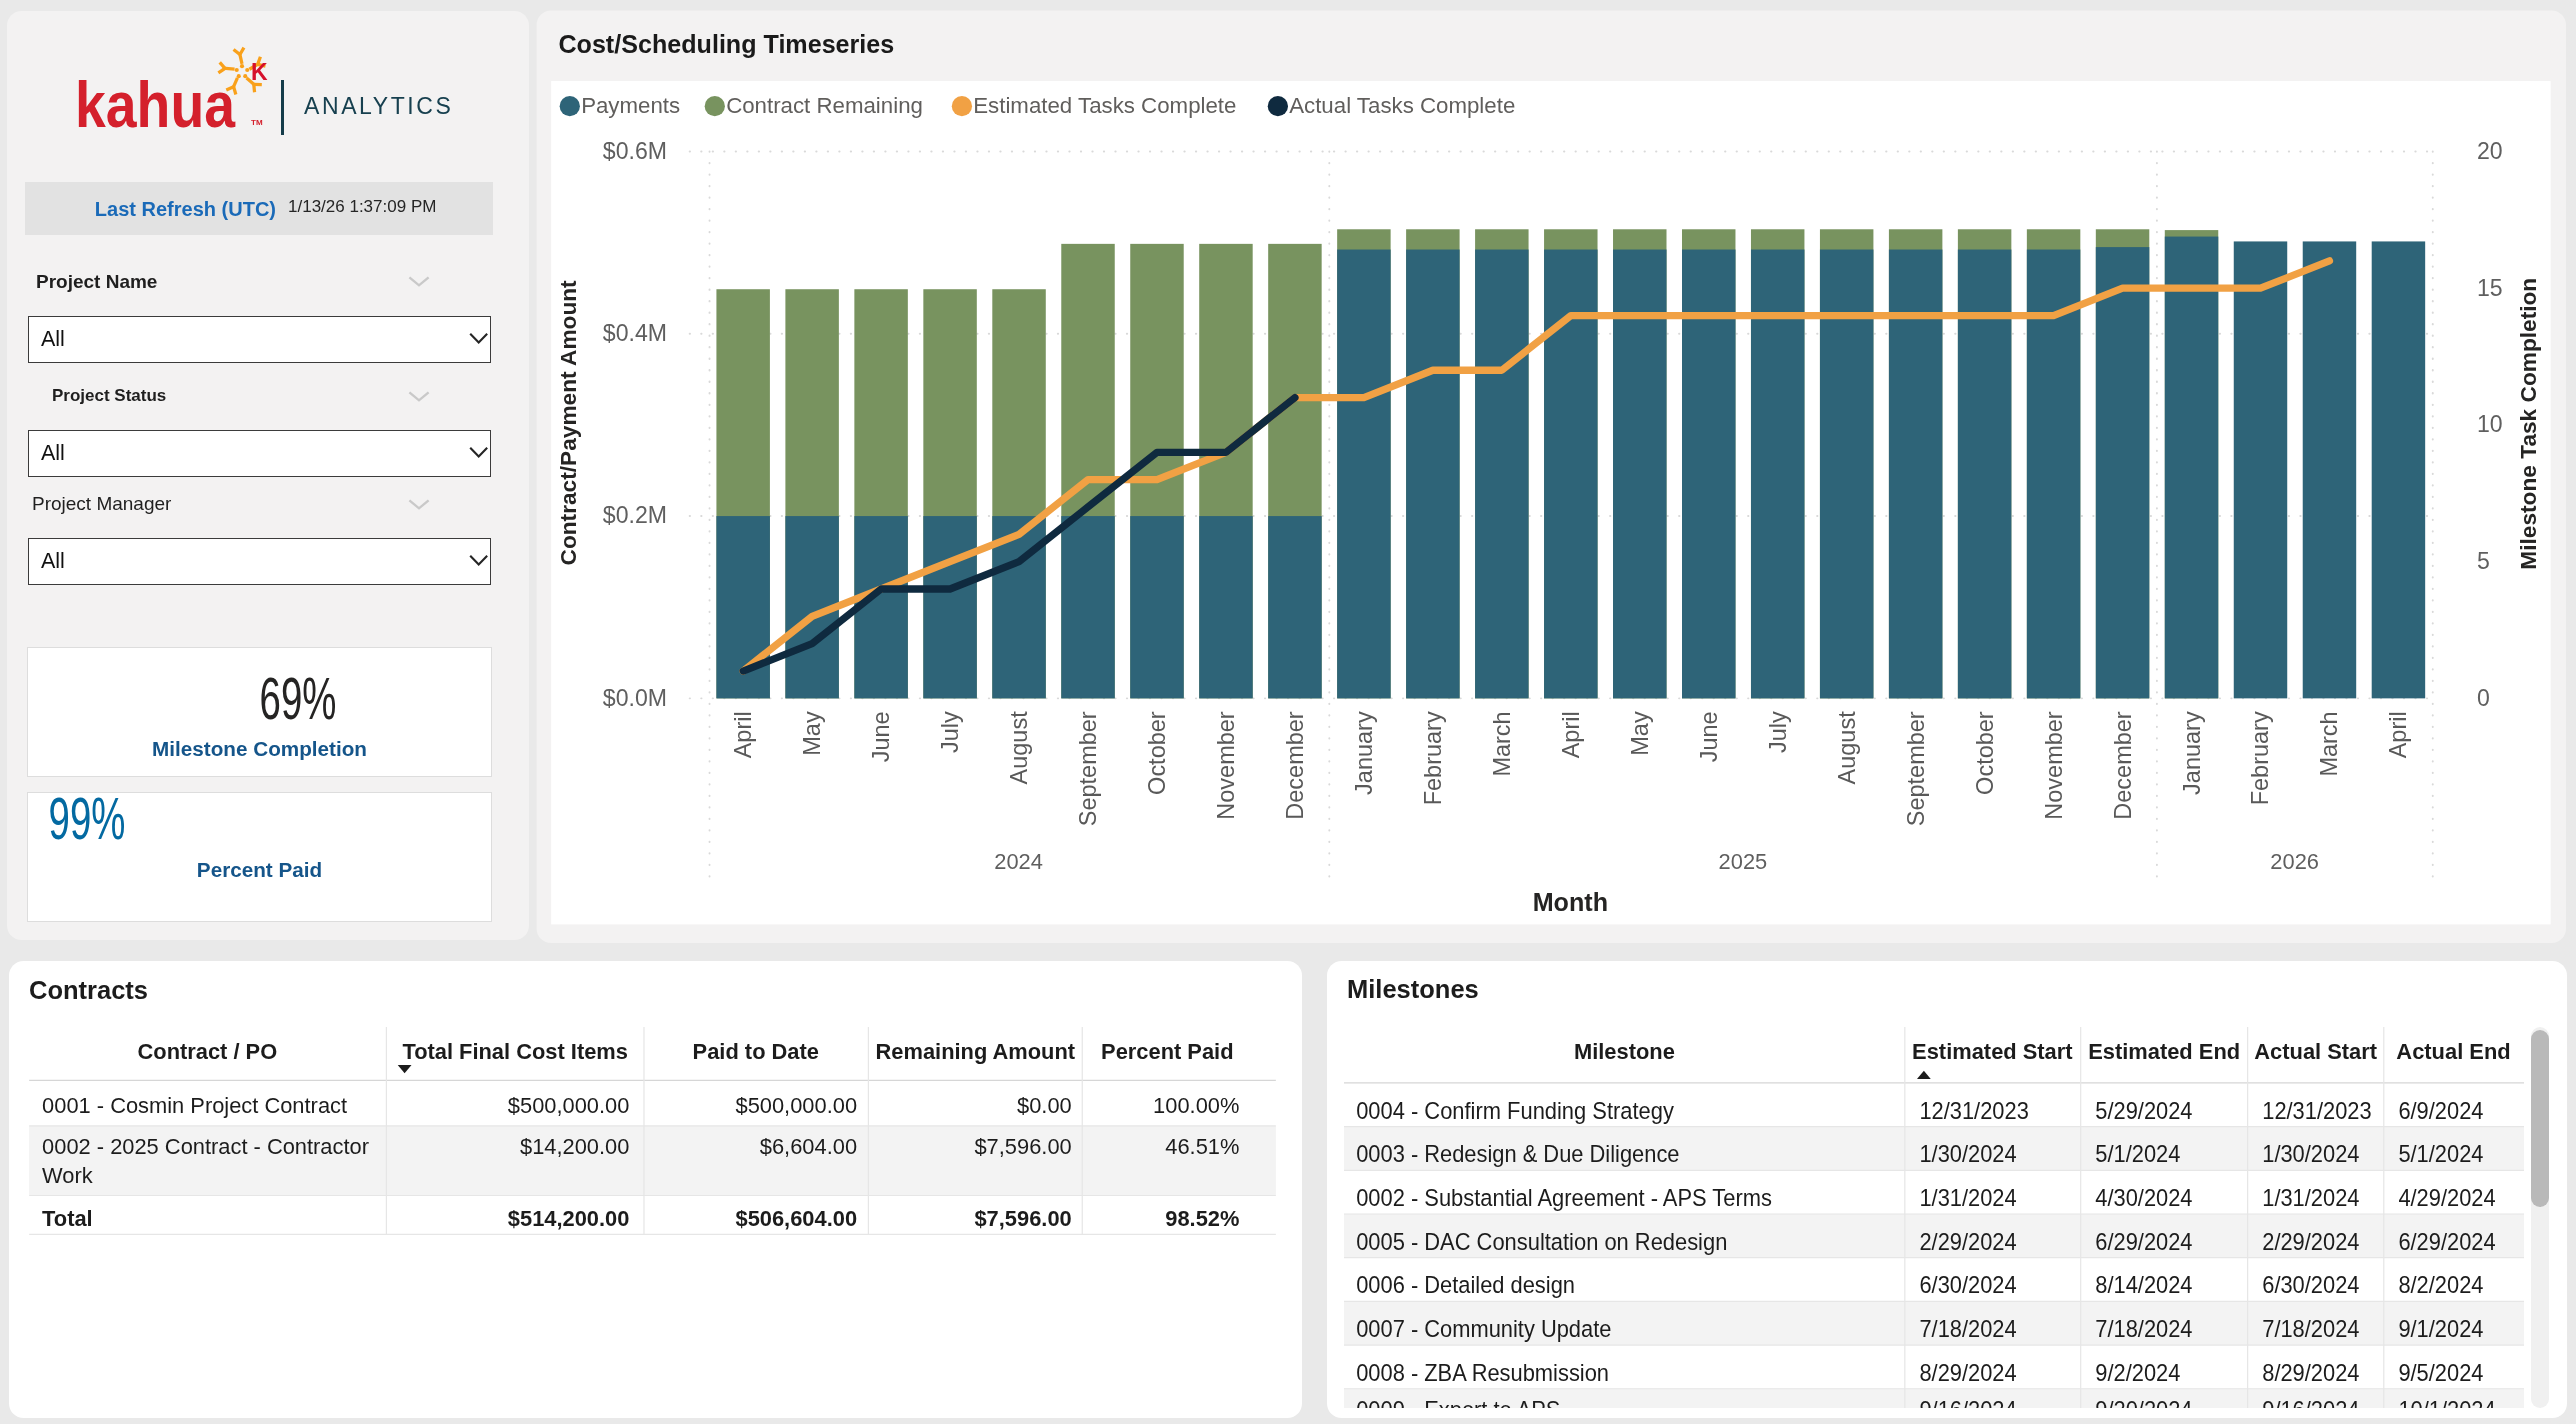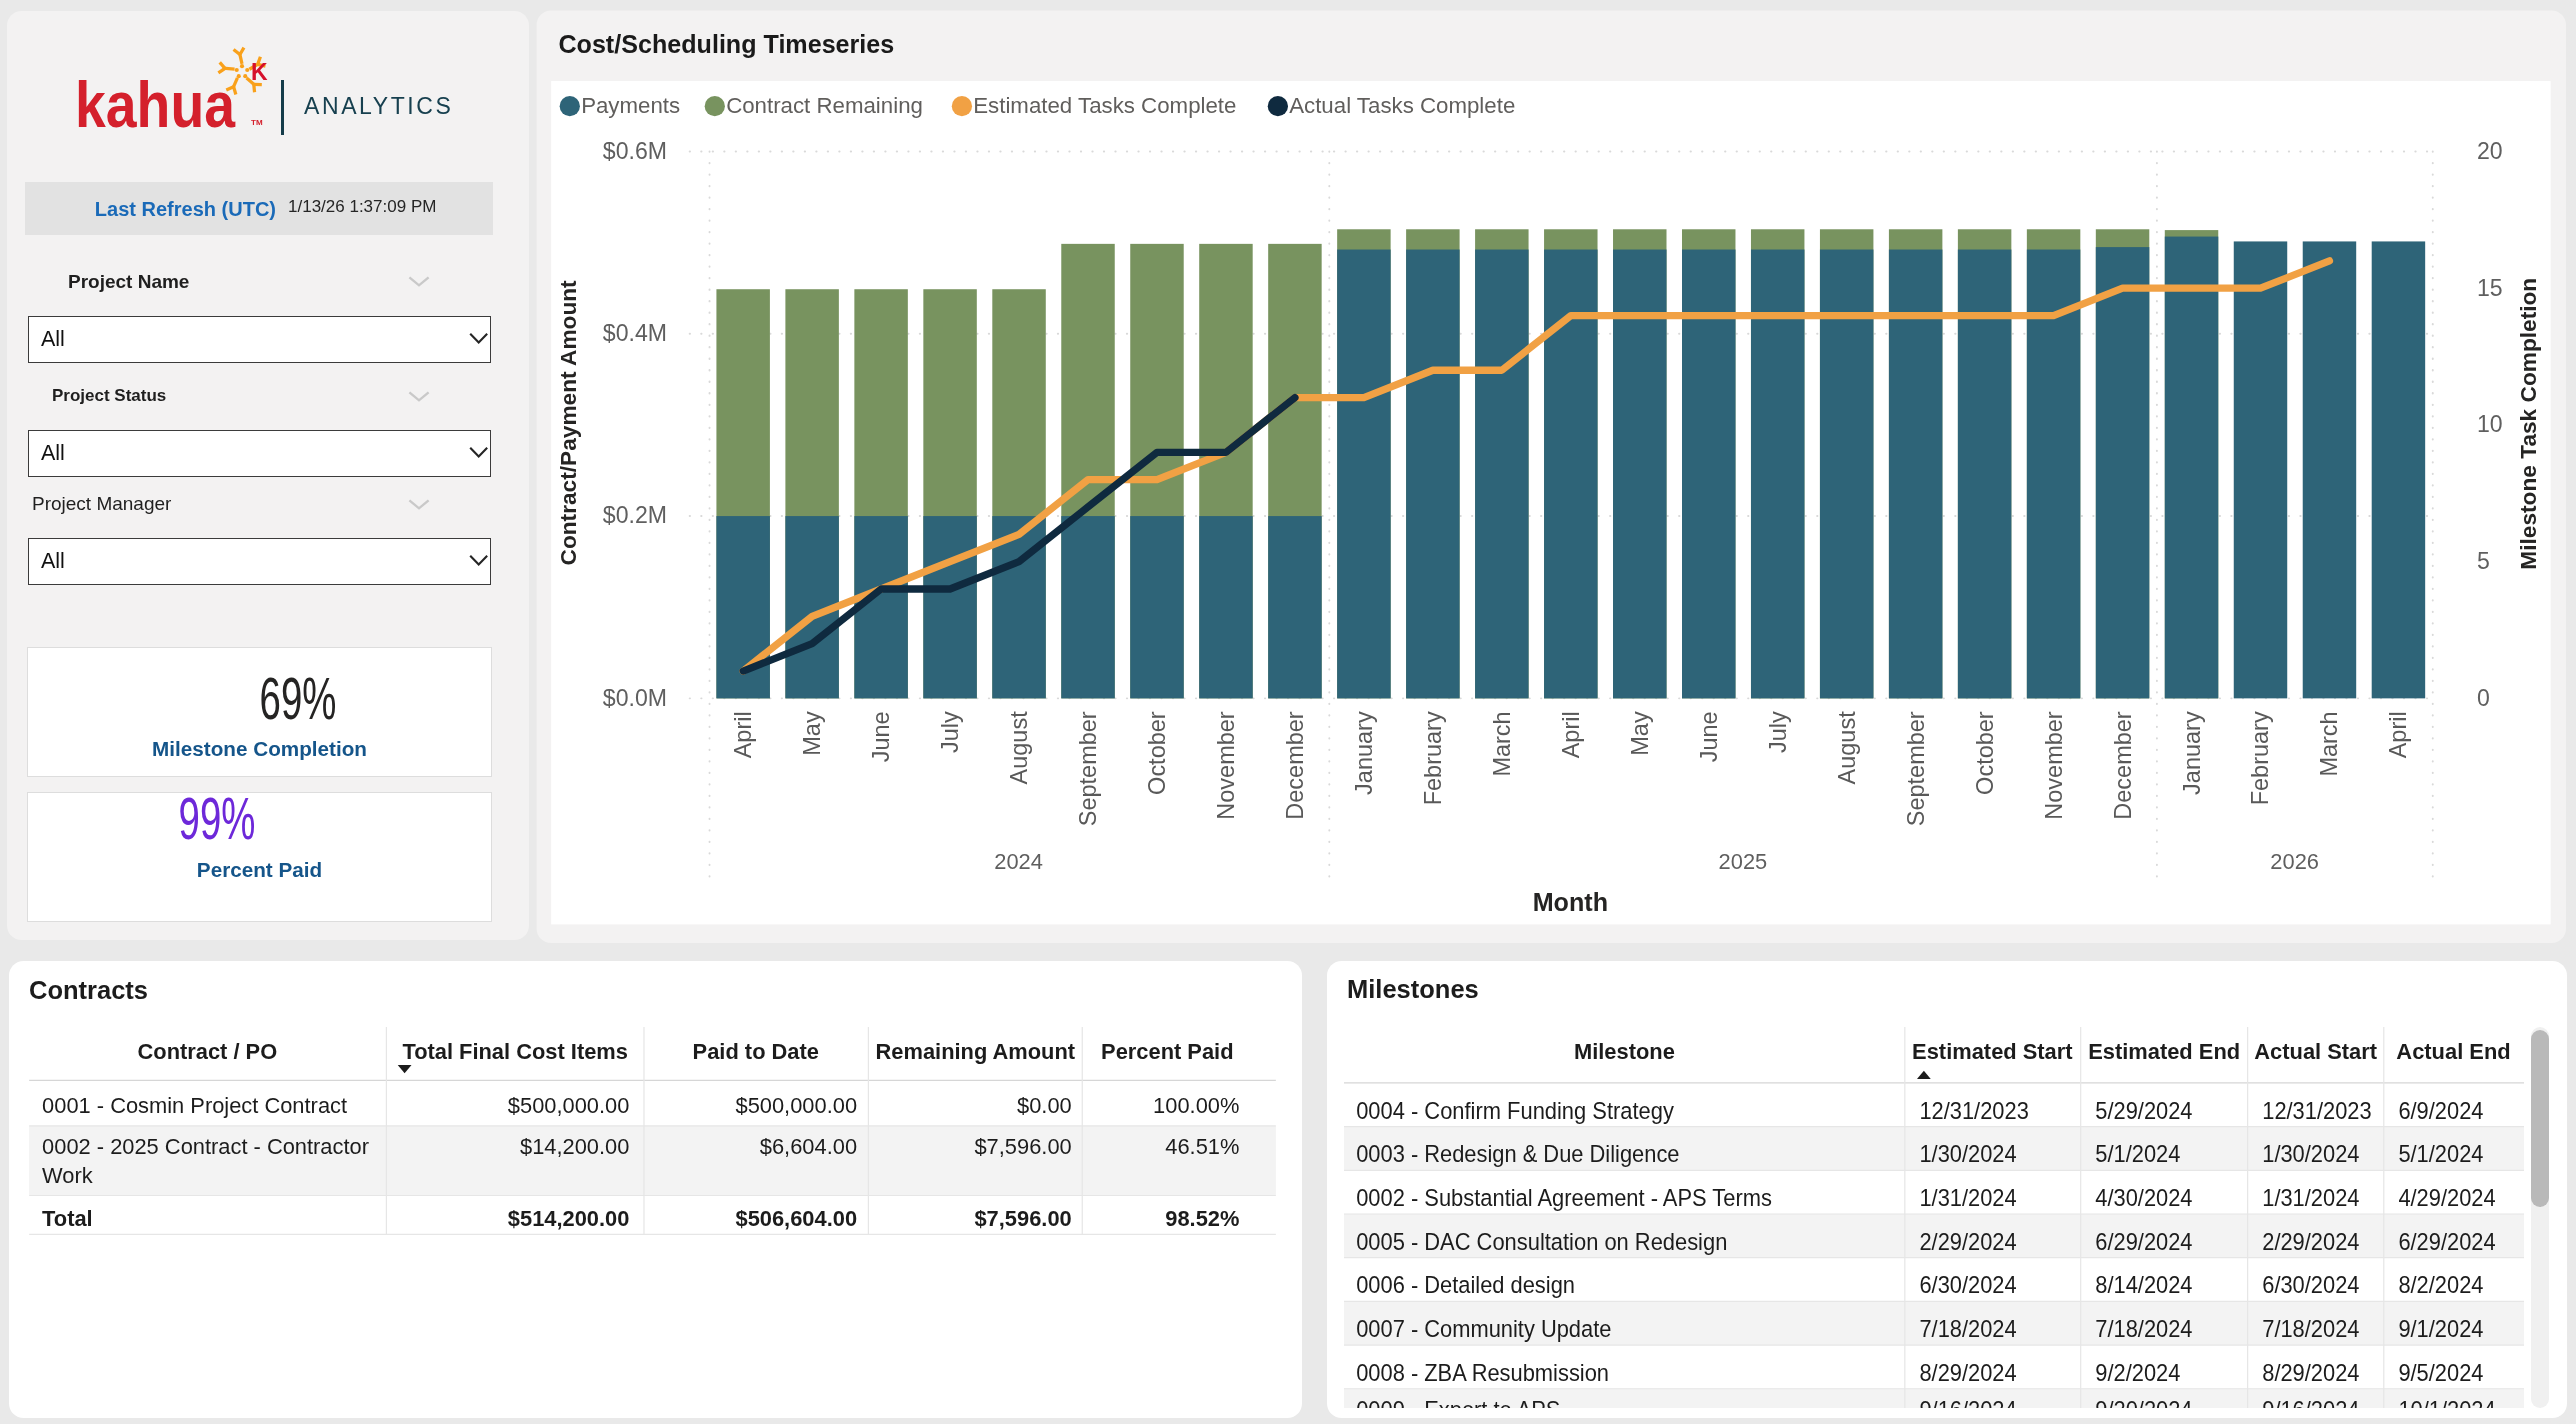--- a/index.html
+++ b/index.html
@@ -39,21 +39,21 @@
     </g>
   </svg>
   <div class="abs" style="left:251px;top:59px;color:#d6102c;font-size:23px;font-weight:bold;">K</div>
   <div class="abs" style="left:281px;top:80px;width:2.8px;height:55px;background:#143c4a;"></div>
   <div class="abs" style="left:304px;top:93px;color:#17404f;font-size:23px;font-weight:500;letter-spacing:2.6px;">ANALYTICS</div>
 
   <div class="abs" style="left:25px;top:182px;width:468px;height:53px;background:#e2e2e2;"></div>
   <div class="abs" style="left:25px;top:198px;width:251px;text-align:right;color:#1a6ab8;font-size:20px;font-weight:bold;">Last Refresh (UTC)</div>
   <div class="abs" style="left:288px;top:197px;color:#252525;font-size:17px;">1/13/26 1:37:09 PM</div>
 
-  <div class="abs" style="left:36px;top:271px;color:#1f1f1f;font-size:19px;font-weight:bold;margin-left:32px;">Project Name</div>
+  <div class="abs" style="left:36px;top:271px;color:#1f1f1f;font-size:19px;font-weight:bold;">Project Name</div>
   <svg class="abs" style="left:407px;top:274px;" width="24" height="14.6" viewBox="0 0 30 18">
       <polyline points="3,4 15,14 27,4" fill="none" stroke="#c9c9c9" stroke-width="3"></polyline>
     </svg>
   <div class="abs" style="left:28px;top:316px;width:463px;height:47px;background:#fff;border:1.5px solid #3b3b3b;"></div>
   <div class="abs" style="left:41px;top:327px;color:#111;font-size:21.5px;">All</div>
   <svg class="abs" style="left:469px;top:332px;" width="19.4" height="13" viewBox="0 0 24 16">
       <polyline points="1.5,2 12,13 22.5,2" fill="none" stroke="#252525" stroke-width="2.6"></polyline>
     </svg>
 
   <div class="abs" style="left:52px;top:386px;color:#1f1f1f;font-size:17px;font-weight:bold;">Project Status</div>
@@ -74,21 +74,21 @@
   <div class="abs" style="left:41px;top:549px;color:#111;font-size:21.5px;">All</div>
   <svg class="abs" style="left:469px;top:554px;" width="19.4" height="13" viewBox="0 0 24 16">
       <polyline points="1.5,2 12,13 22.5,2" fill="none" stroke="#252525" stroke-width="2.6"></polyline>
     </svg>
 
   <div class="abs" style="left:27px;top:647px;width:465px;height:130px;background:#fff;border:0.8px solid #ddd;"></div>
   <div class="abs" style="left:27px;top:664px;width:542px;text-align:center;color:#252423;font-size:60px;"><span style="display:inline-block;transform:scaleX(0.64);transform-origin:center;">69%</span></div>
   <div class="abs" style="left:27px;top:737px;width:465px;text-align:center;color:#15558a;font-size:20.7px;font-weight:bold;">Milestone Completion</div>
 
   <div class="abs" style="left:27px;top:792px;width:465px;height:130px;background:#fff;border:0.8px solid #ddd;"></div>
-  <div class="abs" style="left:27px;top:784px;width:380px;text-align:center;color:#6d28d9;font-size:60px;"><span style="display:inline-block;transform:scaleX(0.64);transform-origin:center;">99%</span></div>
+  <div class="abs" style="left:27px;top:784px;width:380px;color:#0369a1;font-size:60px;"><span style="display:inline-block;transform:scaleX(0.64);transform-origin:center;">99%</span></div>
   <div class="abs" style="left:27px;top:858px;width:465px;text-align:center;color:#15558a;font-size:20.7px;font-weight:bold;">Percent Paid</div>
 
   <svg class="abs" style="left:0;top:0;" width="2576" height="956" viewBox="0 0 3179 1180" id="chartsvg">
     <rect x="662" y="13" width="2505" height="1151" rx="18" fill="#f3f2f2"></rect>
     <rect x="680" y="100" width="2468" height="1041" fill="#ffffff"></rect>
     <text x="689" y="65" font-size="31" font-weight="bold" fill="#1a1a1a">Cost/Scheduling Timeseries</text>
 
     <g font-size="27.5" fill="#605e5c">
       <circle cx="703" cy="131" r="12.5" fill="#2e6478"></circle>
       <text x="717" y="140">Payments</text>

